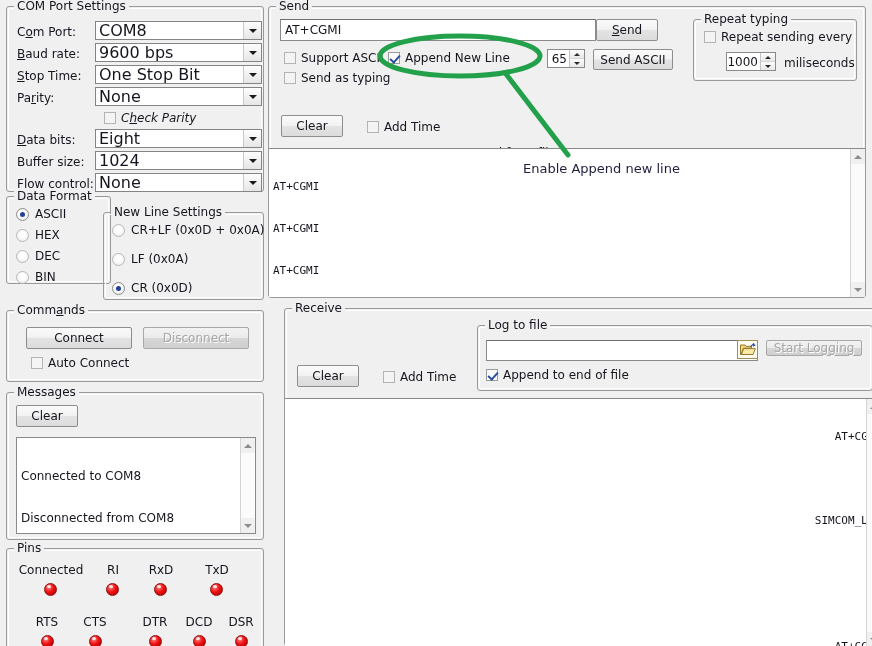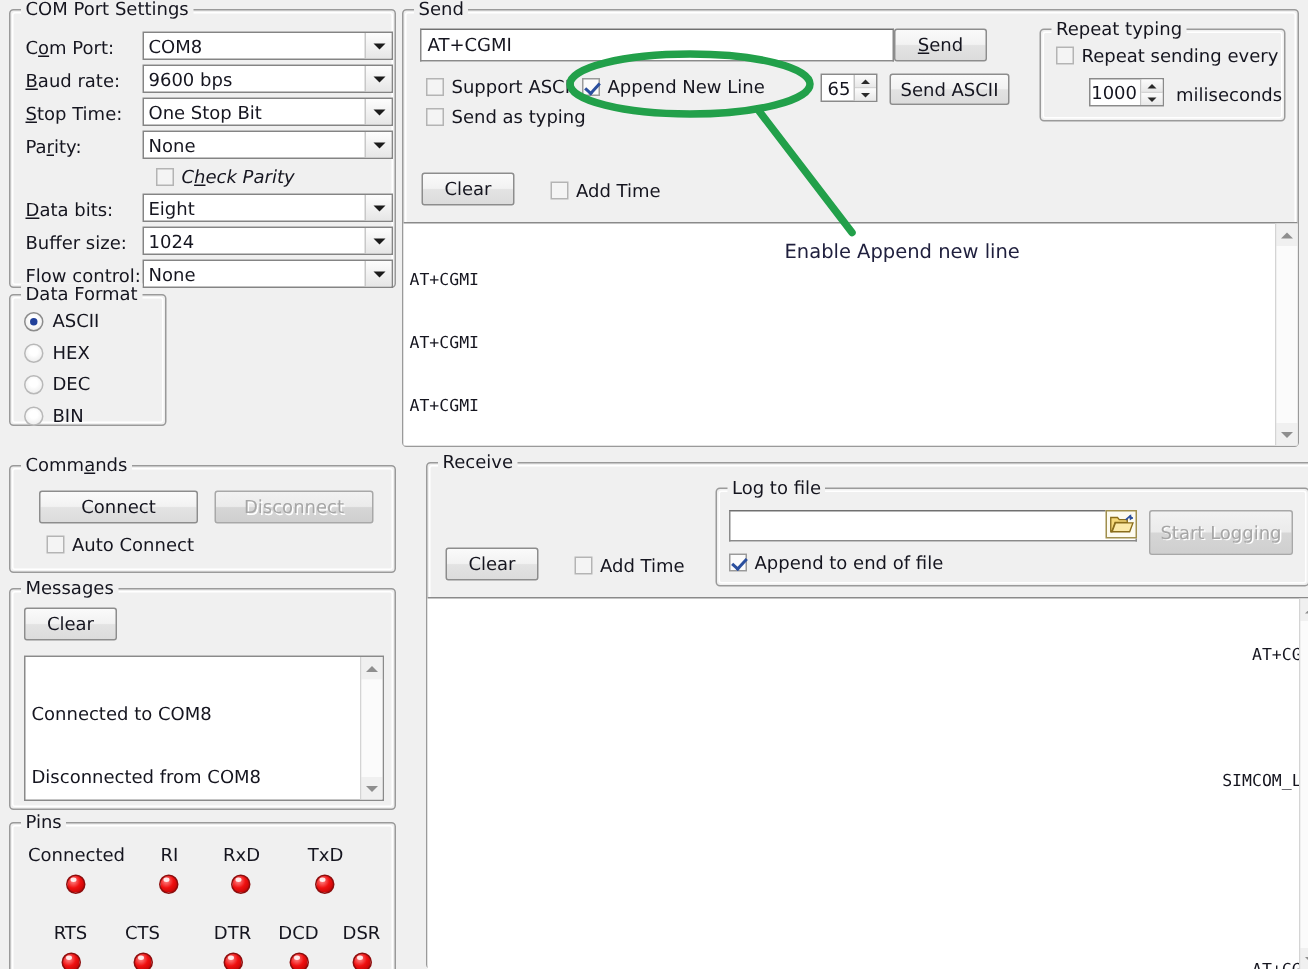--- a/index.html
+++ b/index.html
@@ -50,21 +50,21 @@
   }
   .u { text-decoration: underline; }
 
   
   .combo {
     position: absolute;
     height: 19px;
     background: #ffffff;
     border: 1px solid #848484;
     box-sizing: border-box;
-    font-size: 12px;
+    font-size: 16px;
     color: #15151f;
     display: flex;
     align-items: center;
     padding-left: 3px;
     overflow: hidden;
   }
   .combo .cbtxt { flex: 1; white-space: nowrap; overflow: hidden; }
   .combo .arrowbox {
     width: 17px; height: 17px;
     background: linear-gradient(#fdfdfd, #e6e6e6);
@@ -372,20 +372,35 @@
     <div class="rdo" style="left:9px; top:52px;">
       <span class="circ"></span>
       <span>DEC</span>
     </div>
     <div class="rdo" style="left:9px; top:73px;">
       <span class="circ"></span>
       <span>BIN</span>
     </div>
   </div>
 
+  <div class="group" style="left:103px; top:212px; width:161px; height:88px;">
+    <div class="legend">New Line Settings</div>
+    <div class="rdo" style="left:8px; top:10px;">
+      <span class="circ"></span>
+      <span>CR+LF (0x0D + 0x0A)</span>
+    </div>
+    <div class="rdo" style="left:8px; top:39px;">
+      <span class="circ"></span>
+      <span>LF (0x0A)</span>
+    </div>
+    <div class="rdo sel" style="left:8px; top:68px;">
+      <span class="circ"></span>
+      <span>CR (0x0D)</span>
+    </div>
+  </div>
 
   <div class="group" style="left:6px; top:310px; width:258px; height:72px;">
     <div class="legend"><span>Comm</span><span class="u">a</span><span>nds</span></div>
     <div class="btn" style="left:19px; top:16px; width:106px; height:22px;">
       <span>Connect</span>
     </div>
     <div class="btn disabled" style="left:136px; top:16px; width:106px; height:22px;">
       <span>Disconnect</span>
     </div>
     <div class="cbx" style="left:24px; top:45px;">
@@ -561,21 +576,21 @@
         <span></span>
       </div>
       <div class="folderbtn" style="left:259px; top:14px;">
         <svg width="16" height="13" viewBox="0 0 16 13">
           <path d="M0.5 11.5 L0.5 2.0 L5 2.0 L6.2 3.4 L11.5 3.4 L11.5 5.2 L3.4 5.2 L1.2 11.5 Z" fill="#f5d87a" stroke="#8a6d1b" stroke-width="0.9"></path>
           <path d="M3.6 5.6 L15.3 5.6 L13.1 11.5 L1.4 11.5 Z" fill="#fbe9a8" stroke="#8a6d1b" stroke-width="0.9"></path>
           <path d="M10.5 3.6 L13.6 0.8 L13.6 2.3 L15.3 2.3" fill="none" stroke="#2b4f9e" stroke-width="1.1"></path>
           <path d="M13.2 0.4 L15.4 2.3 L13.2 4.0 Z" fill="#2b4f9e"></path>
         </svg>
       </div>
-      <div class="btn disabled" style="left:288px; top:14px; width:96px; height:30px;">
+      <div class="btn disabled" style="left:288px; top:14px; width:96px; height:16px;">
         <span>Start Logging</span>
       </div>
       <div class="cbx checked" style="left:8px; top:42px;">
         <span class="box"></span>
         <span>Append to end of file</span>
       </div>
     </div>
 
     <div class="logarea" style="left:0px; top:89px; width:596px; height:249px; border-left:none; border-bottom:none; border-right:none;">
       <div class="inner">

